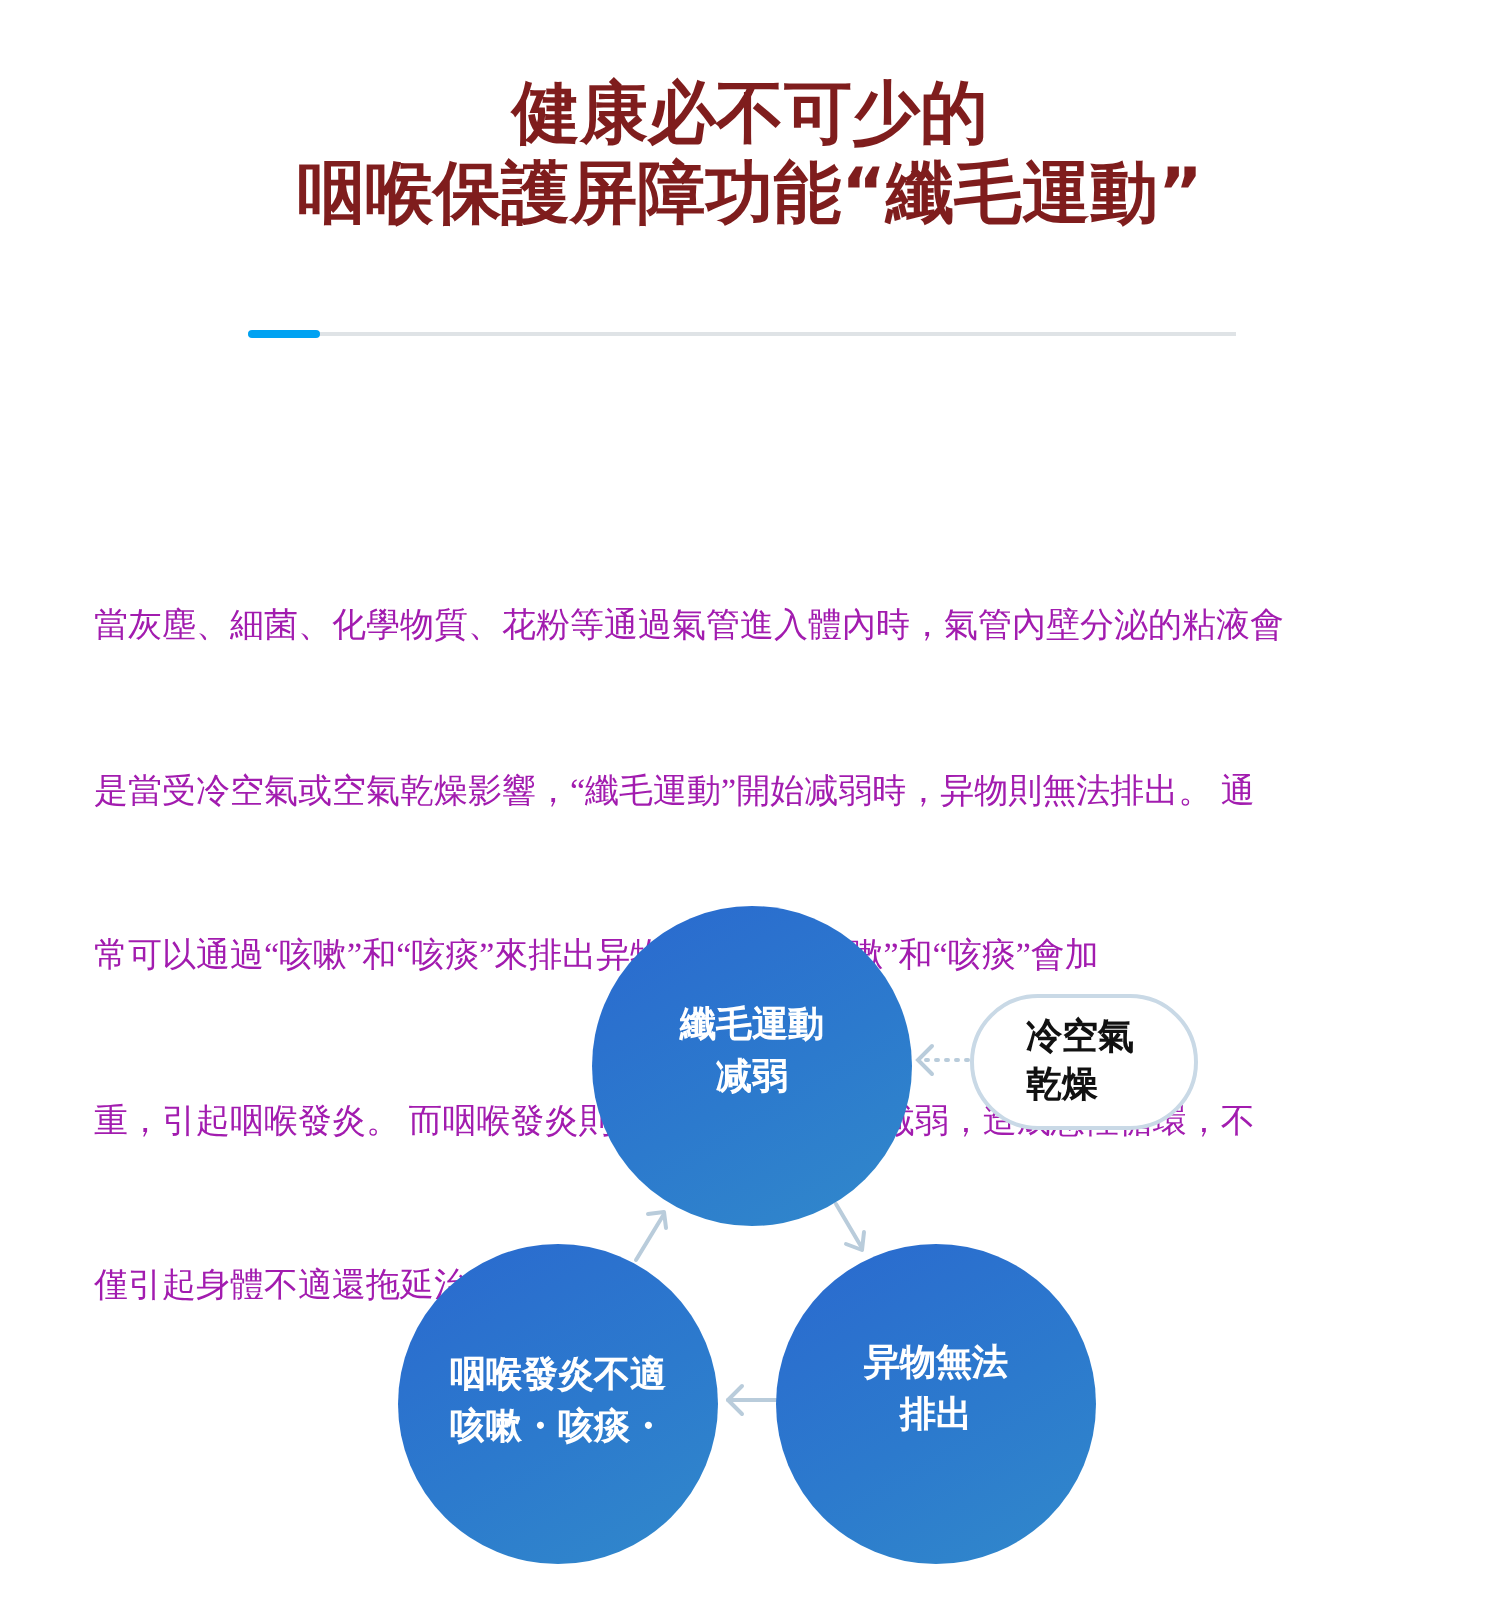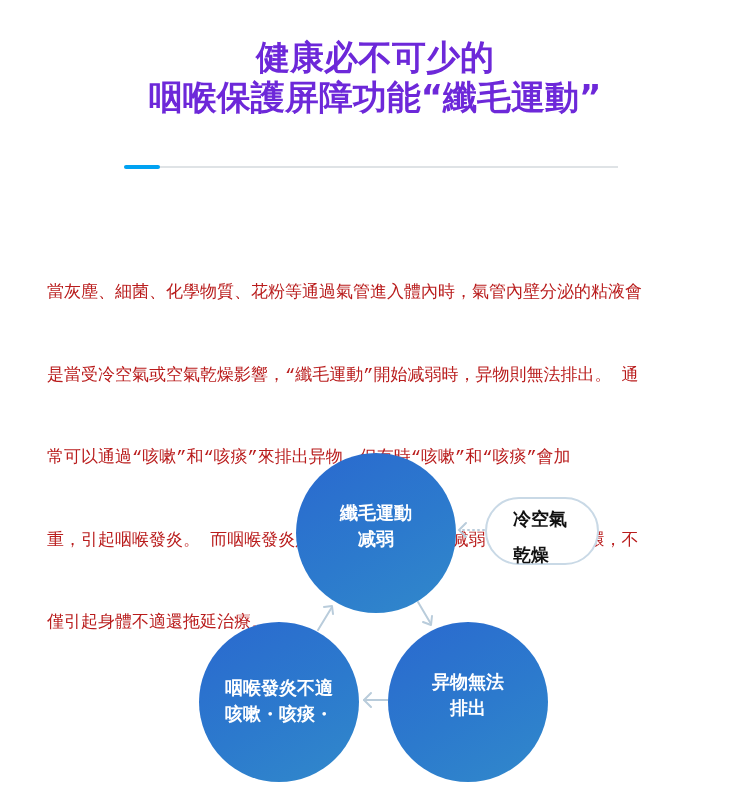--- a/index.html
+++ b/index.html
@@ -14,21 +14,21 @@
       font-family: "DejaVu Sans", "Liberation Sans", sans-serif;
       color: #111;
     }
     .title {
       position: absolute;
       left: 0;
       width: 750px;
       text-align: center;
       font-weight: bold;
       font-size: 34px;
-      color: #6d28d9;
+      color: #7f1d1d;
       letter-spacing: 0px;
       line-height: 1;
     }
     .title-line1 { top: 40px; }
     .title-line2 { top: 80px; }
 
     .divider {
       position: absolute;
       left: 124px;
       top: 166px;
@@ -42,27 +42,27 @@
       top: 165px;
       width: 36px;
       height: 4px;
       border-radius: 2px;
       background: #00a2f2;
     }
 
     .body-text {
       position: absolute;
       left: 47px;
-      top: 224px;
+      top: 244px;
       width: 660px;
       font-size: 17px;
       line-height: 27.5px;
-      color: #b91c1c;
+      color: #a21caf;
       white-space: pre;
-      font-family: Liberation Mono, monospace;
+      font-family: Liberation Serif, serif;
     }
     .body-line { display: block; height: 27.5px; }
 
     .diagram {
       position: absolute;
       left: 0;
       top: 0;
       width: 750px;
       height: 710px;
       pointer-events: none;
@@ -105,21 +105,21 @@
       flex-direction: column;
       align-items: flex-start;
       justify-content: center;
       padding-left: 26px;
       font-weight: bold;
       font-size: 18px;
       line-height: 24px;
       color: #111;
       pointer-events: auto;
     }
-    .pill .c-line { margin-top: 12px; }
+    .pill .c-line { margin-top: 0; }
 
     svg.arrows {
       position: absolute;
       left: 0;
       top: 0;
       width: 750px;
       height: 810px;
       pointer-events: none;
     }
   </style>

